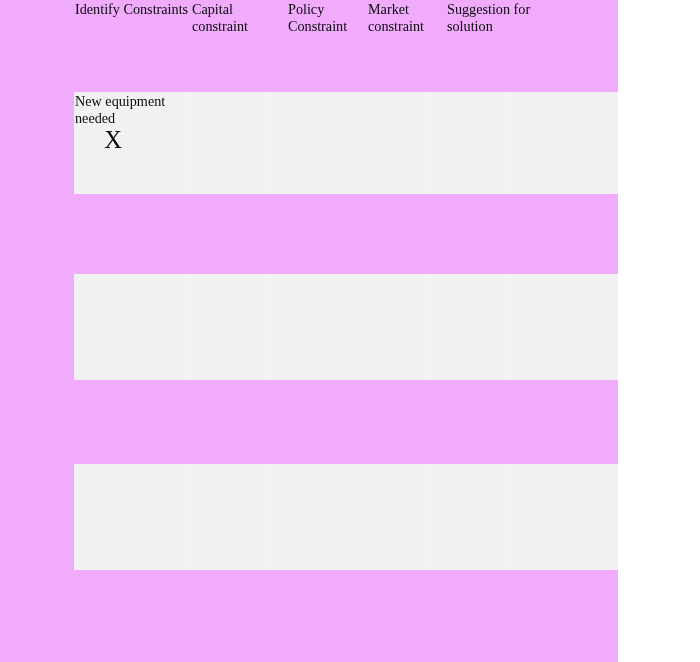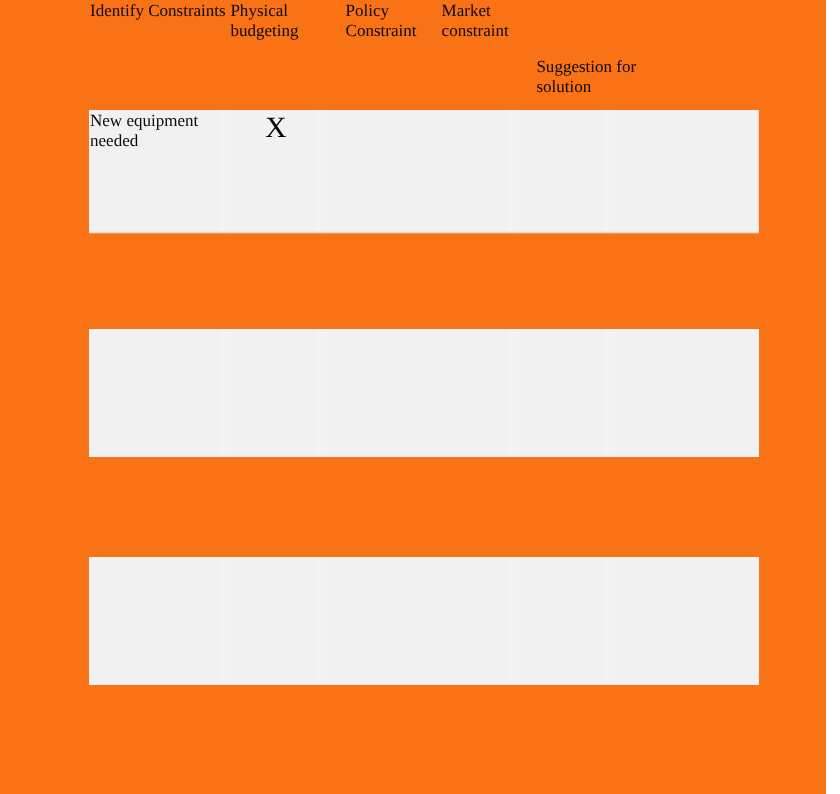--- a/index.html
+++ b/index.html
@@ -10,24 +10,24 @@
   }
   body {
     width: 700px;
     height: 662px;
     overflow: hidden;
     font-family: "Liberation Serif", serif;
     color: #0a0a0a;
   }
   .page {
     position: relative;
-    width: 688px;
+    width: 618px;
     height: 662px;
     overflow: hidden;
-    background: #f97316;
+    background: #f0abfc;
     transform: translateZ(0);
   }
 
   
   .trow {
     transform: translateZ(0);
     position: absolute;
     left: 74px;
     width: 558px;
     display: flex;
@@ -39,37 +39,38 @@
     box-sizing: border-box;
     padding: 0 0 0 1px;
     flex: 0 0 auto;
     overflow: hidden;
   }
   .c0 { width: 117px; }
   .c1 { width: 80px; }
   .c2 { width: 80px; margin-left: 16px; }
   .c3 { width: 79px; }
   .c4 { width: 79px; }
-  .c5 { width: 123px; margin-top: 47px; }
+  .c5 { width: 123px; }
 
   .header-row { top: 1px; }
 
   
   .data-row {
     background-color: #f1f1f2;
     background-image: linear-gradient(90deg,
       #f1f1f2 0px,   #f1f1f2 110px,
       #f3f3f4 110px, #f3f3f4 118px,
       #f1f1f2 118px, #f1f1f2 190px,
       #f3f3f4 190px, #f3f3f4 198px,
       #f1f1f2 198px, #f1f1f2 350px,
       #f3f3f4 350px, #f3f3f4 358px,
       #f1f1f2 358px, #f1f1f2 430px,
       #f3f3f4 430px, #f3f3f4 438px,
       #f1f1f2 438px, #f1f1f2 558px);
+    flex-direction: column;
   }
 
   .r1 { top: 92px;  height: 101px;   padding-top: 1.2px; }
   .r2 { top: 274px; height: 105.5px; }
   .r3 { top: 464px; height: 106px; }
 
   
   .mark-x {
     font-size: 24.5px;
     line-height: 16.54px;
@@ -79,21 +80,21 @@
     padding-top: 5.6px;
   }
 </style>
 </head>
 <body>
 
 <div class="page">
 
   <div class="trow header-row">
     <div class="tcell c0">Identify Constraints</div>
-    <div class="tcell c1">Physical budgeting</div>
+    <div class="tcell c1">Capital constraint</div>
     <div class="tcell c2">Policy Constraint</div>
     <div class="tcell c4">Market constraint</div>
     <div class="tcell c5">Suggestion for solution</div>
   </div>
 
   <div class="trow data-row r1">
     <div class="tcell c0">New equipment needed</div>
     <div class="tcell c1 mark-x">X</div>
     <div class="tcell c2"></div>
     <div class="tcell c3"></div>

